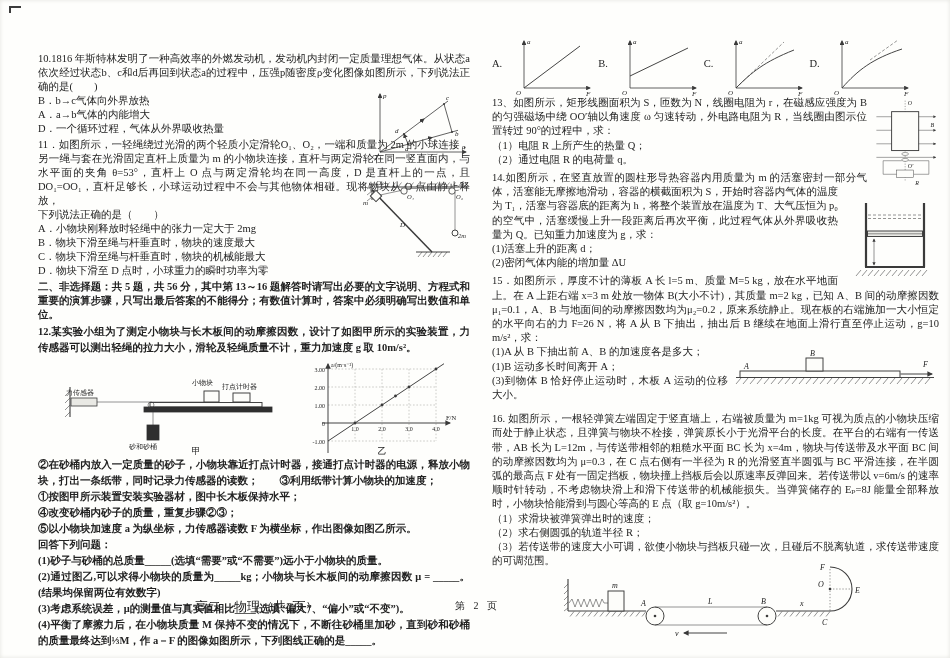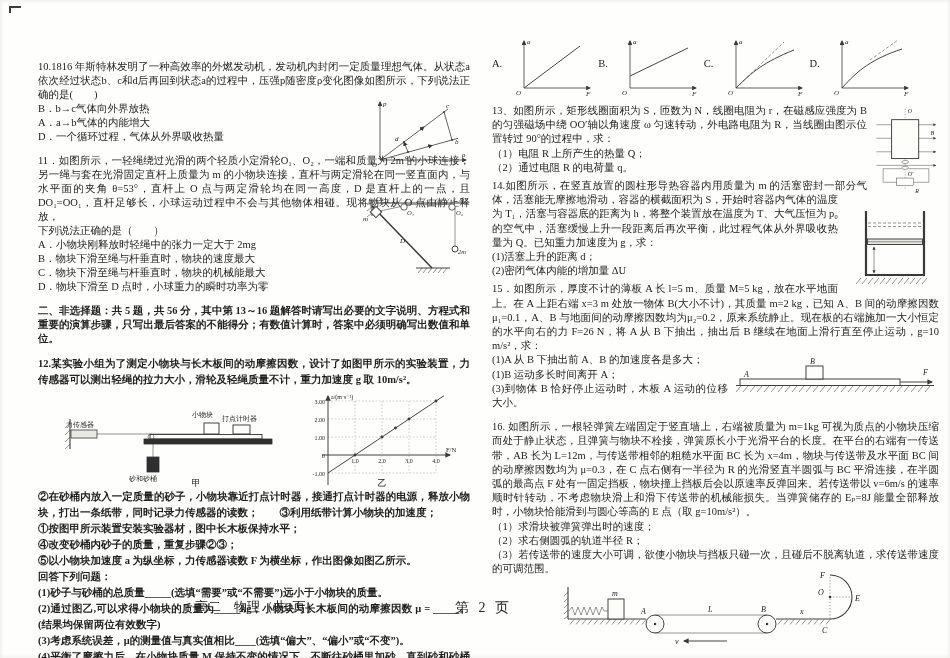--- a/index.html
+++ b/index.html
@@ -5,28 +5,28 @@
   html,body{margin:0;padding:0;}
   body{width:950px;height:658px;background:#ffffff;position:relative;overflow:hidden;
        font-family:"Liberation Serif","DejaVu Serif",serif;color:#222;}
   .page{position:absolute;inset:0;background:#fefefc;box-shadow:inset 0 0 4px #e3e3de;}
   .scan-mark{position:absolute;left:9px;top:6px;width:12px;height:2px;background:#3c3c3c;}
   .scan-mark:after{content:"";position:absolute;left:0;top:0;width:2px;height:7px;background:#3c3c3c;}
   .col{position:absolute;font-size:10.5px;line-height:14px;text-align:justify;}
   .col-left{left:38px;top:50px;width:432px;}
   .col-right{left:492px;top:34px;width:447px;line-height:14.2px;}
   p{margin:0;}
-  .q{position:relative;margin-top:10px;}
+  .q{position:relative;margin-top:2px;}
   .bold{font-weight:bold;}
   .absfig{position:absolute;right:0;}
   .fig-r{float:right;clear:right;margin:2px 0 2px 6px;}
   .figrow{display:flex;gap:12px;margin:3px 0 2px 18px;align-items:flex-end;}
   .q12 p{line-height:16px;font-weight:bold;}
   .footer-l{position:absolute;left:195px;top:598px;font-size:13px;}
-  .footer-r{position:absolute;left:455px;top:599px;font-size:14px;letter-spacing:3px;}
+  .footer-r{position:absolute;left:455px;top:599px;font-size:10px;letter-spacing:3px;}
   svg{overflow:visible;display:block;}
   svg line,svg path,svg rect,svg circle,svg ellipse,svg polyline{stroke:#3a3a3a;fill:none;stroke-width:.8px;}
   svg text{fill:#222;stroke:none;font-size:7px;font-family:"Liberation Serif","DejaVu Serif",serif;}
   .it{font-style:italic;}
   .f6{font-size:6px;} .f65{font-size:6.5px;} .f8{font-size:8px;} .f9{font-size:9px;}
   .mid{text-anchor:middle;} .end{text-anchor:end;}
   .fill{fill:#3a3a3a;stroke:none;}
   .fw{fill:#fdfdfa;}
   .fgray{fill:#e9e9e4;}
   .fdark{fill:#2f2f2f;stroke:#2f2f2f;}

